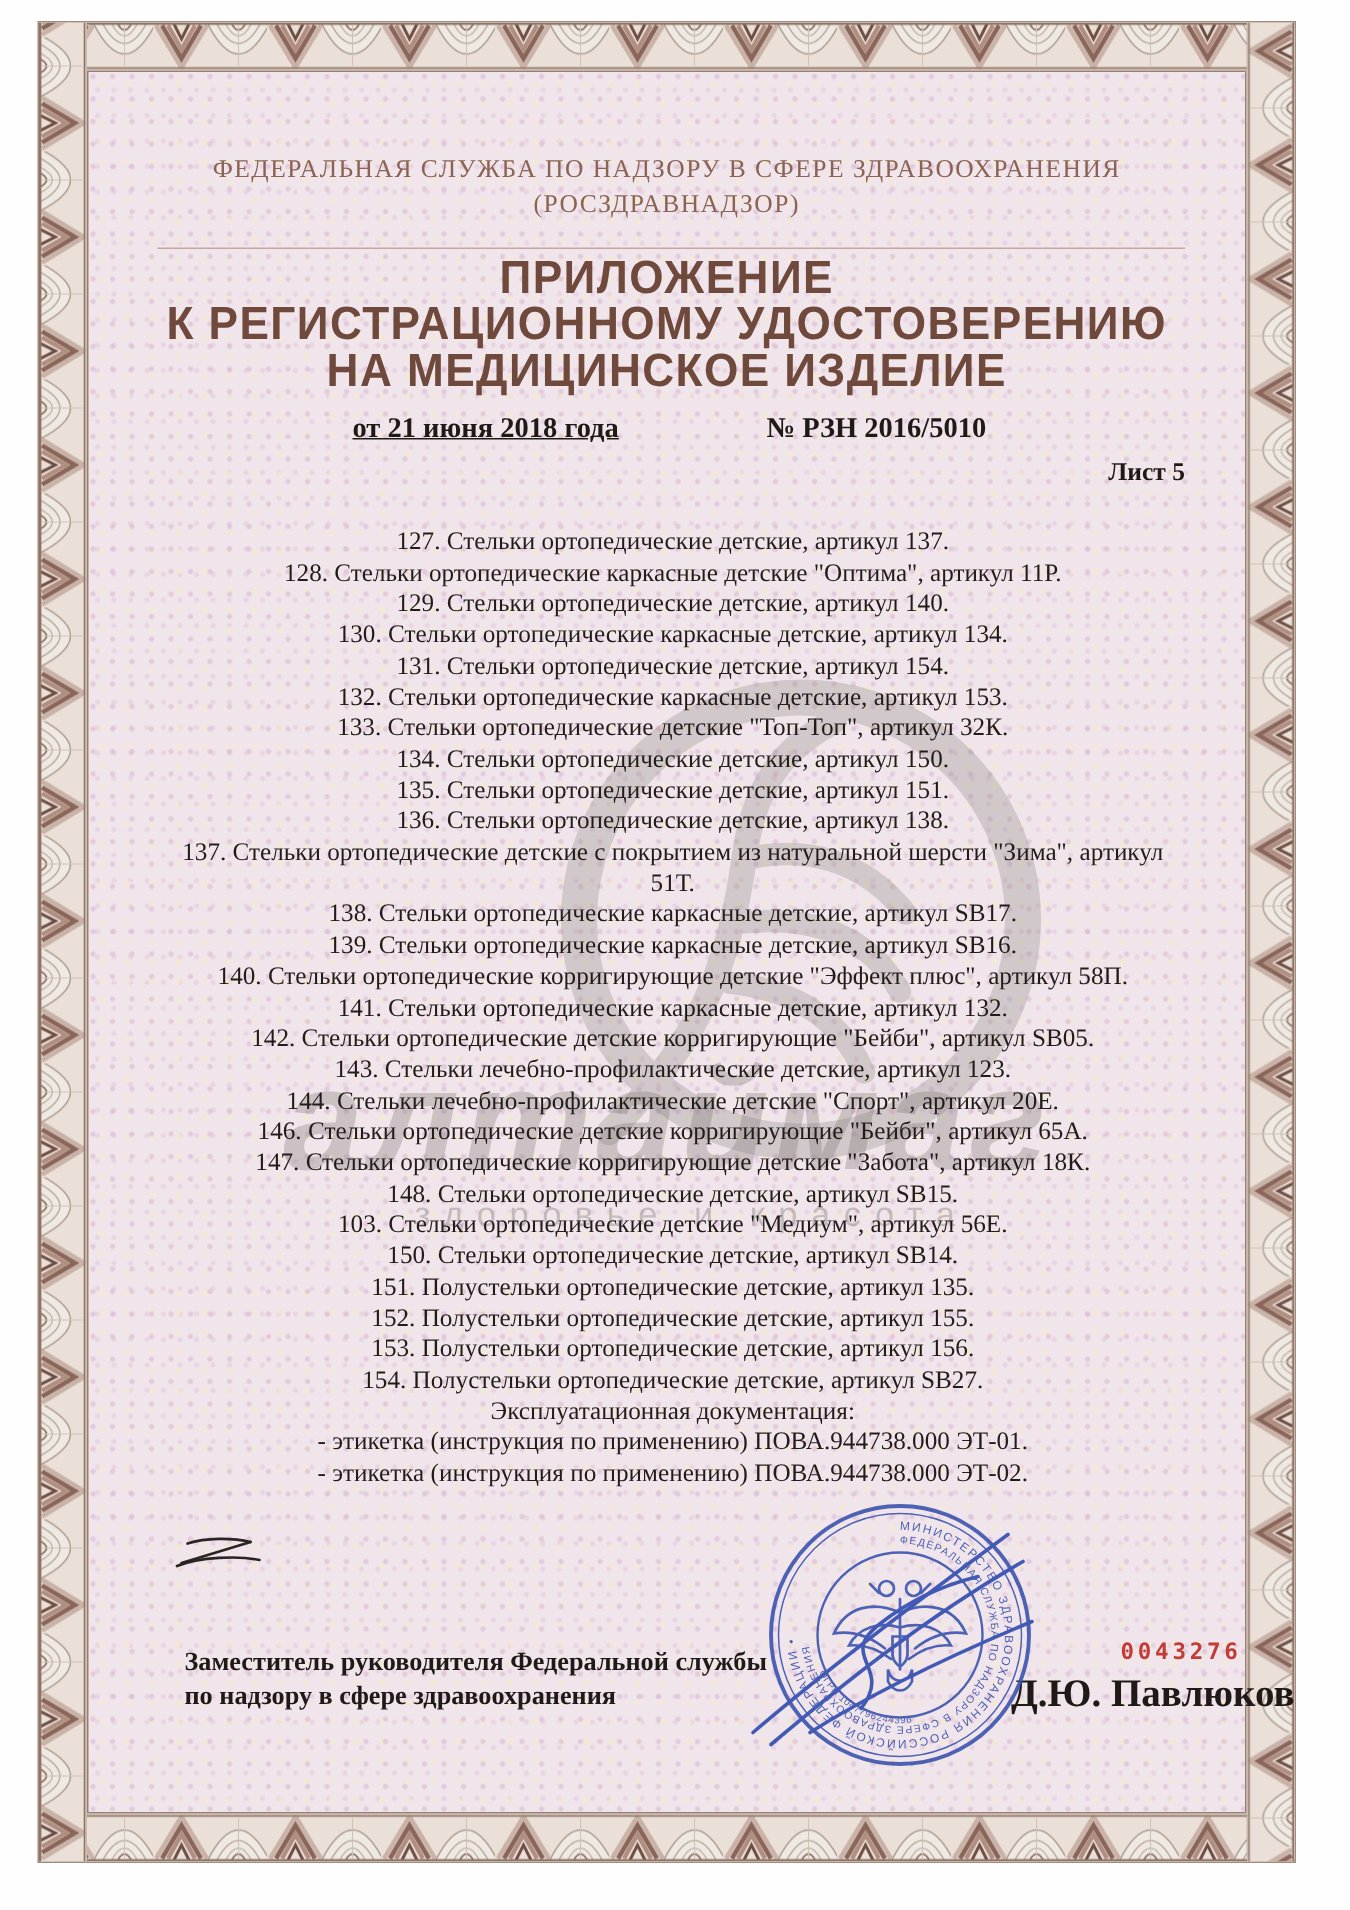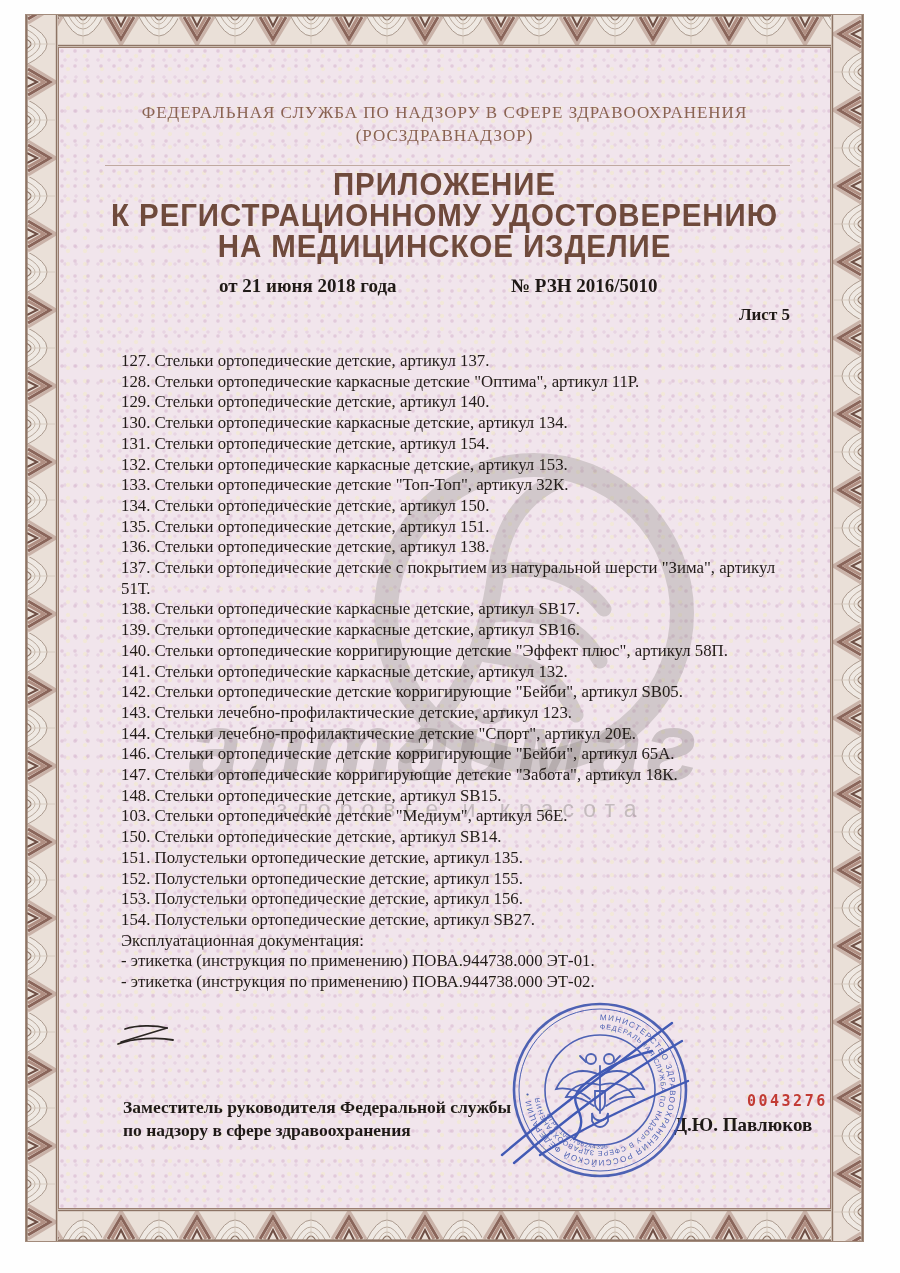--- a/index.html
+++ b/index.html
@@ -20,27 +20,27 @@
       radial-gradient(circle at 6px 12px, rgba(223,196,216,.5) 1.2px, transparent 2.2px);
     background-size:13px 15px,17px 13px,11px 17px;}
   .txt{position:absolute;z-index:2;}
   .center{left:0;right:0;text-align:center;}
   .org{font-size:17px;letter-spacing:1px;color:#8a6352;white-space:nowrap;}
   .divider{position:absolute;left:46px;right:40px;top:117px;height:1px;background:rgba(152,120,98,.55);z-index:2;}
   .title-wrap{top:121px;transform:scaleX(.95);transform-origin:50% 0;}
   .title-line{font-family:"Liberation Sans",sans-serif;font-weight:700;font-size:31px;line-height:31px;
               letter-spacing:1px;color:#6f4a3c;white-space:nowrap;}
   .daterow{top:227px;left:0;right:0;height:26px;font-weight:700;font-size:19px;color:#201a17;}
-  .daterow .date{position:absolute;left:160px;}
+  .daterow .date{position:absolute;left:176px;text-decoration:underline;}
   .daterow .num{position:absolute;left:404px;margin-left:48px;}
   .sheet{top:257px;right:40px;font-weight:700;font-size:17px;color:#201a17;margin-left:20px;}
-  .list{left:62px;top:303px;width:655px;font-size:16.8px;line-height:20.7px;color:#221c19;}
+  .list{left:62px;top:303px;width:655px;font-size:16.8px;line-height:20.7px;color:#221c19;text-align:center;}
   .list div{white-space:normal;}
   .sig-title{left:64px;top:1048px;font-weight:700;font-size:17.5px;line-height:23px;color:#1f1a17;}
-  .sig-name{left:615px;top:1066px;font-weight:700;font-size:19px;color:#1f1a17;white-space:nowrap;}
+  .sig-name{left:615px;top:1066px;font-weight:700;font-size:26px;color:#1f1a17;white-space:nowrap;}
   .serial{left:688px;top:1044px;font-family:"DejaVu Sans Mono",monospace;font-weight:700;
           font-size:15px;letter-spacing:2.5px;color:#c23b34;}
   .wm{position:absolute;z-index:1;}
   .wm-brand{left:0;right:0;top:644px;text-align:center;font-family:"Liberation Sans",sans-serif;
             font-weight:700;font-size:96px;letter-spacing:3px;color:rgba(124,119,115,.32);white-space:nowrap;font-style:italic;}
   .wm-tagline{left:0;right:0;top:748px;text-align:center;font-family:"Liberation Sans",sans-serif;
               font-size:23px;letter-spacing:9px;color:rgba(124,119,115,.38);white-space:nowrap;padding-left:33px;}
   .wm-logo{left:285px;top:375px;}
   .stamp{position:absolute;left:385px;top:915px;z-index:3;opacity:.9;}
   .endmark{left:56px;top:974px;z-index:2;}

